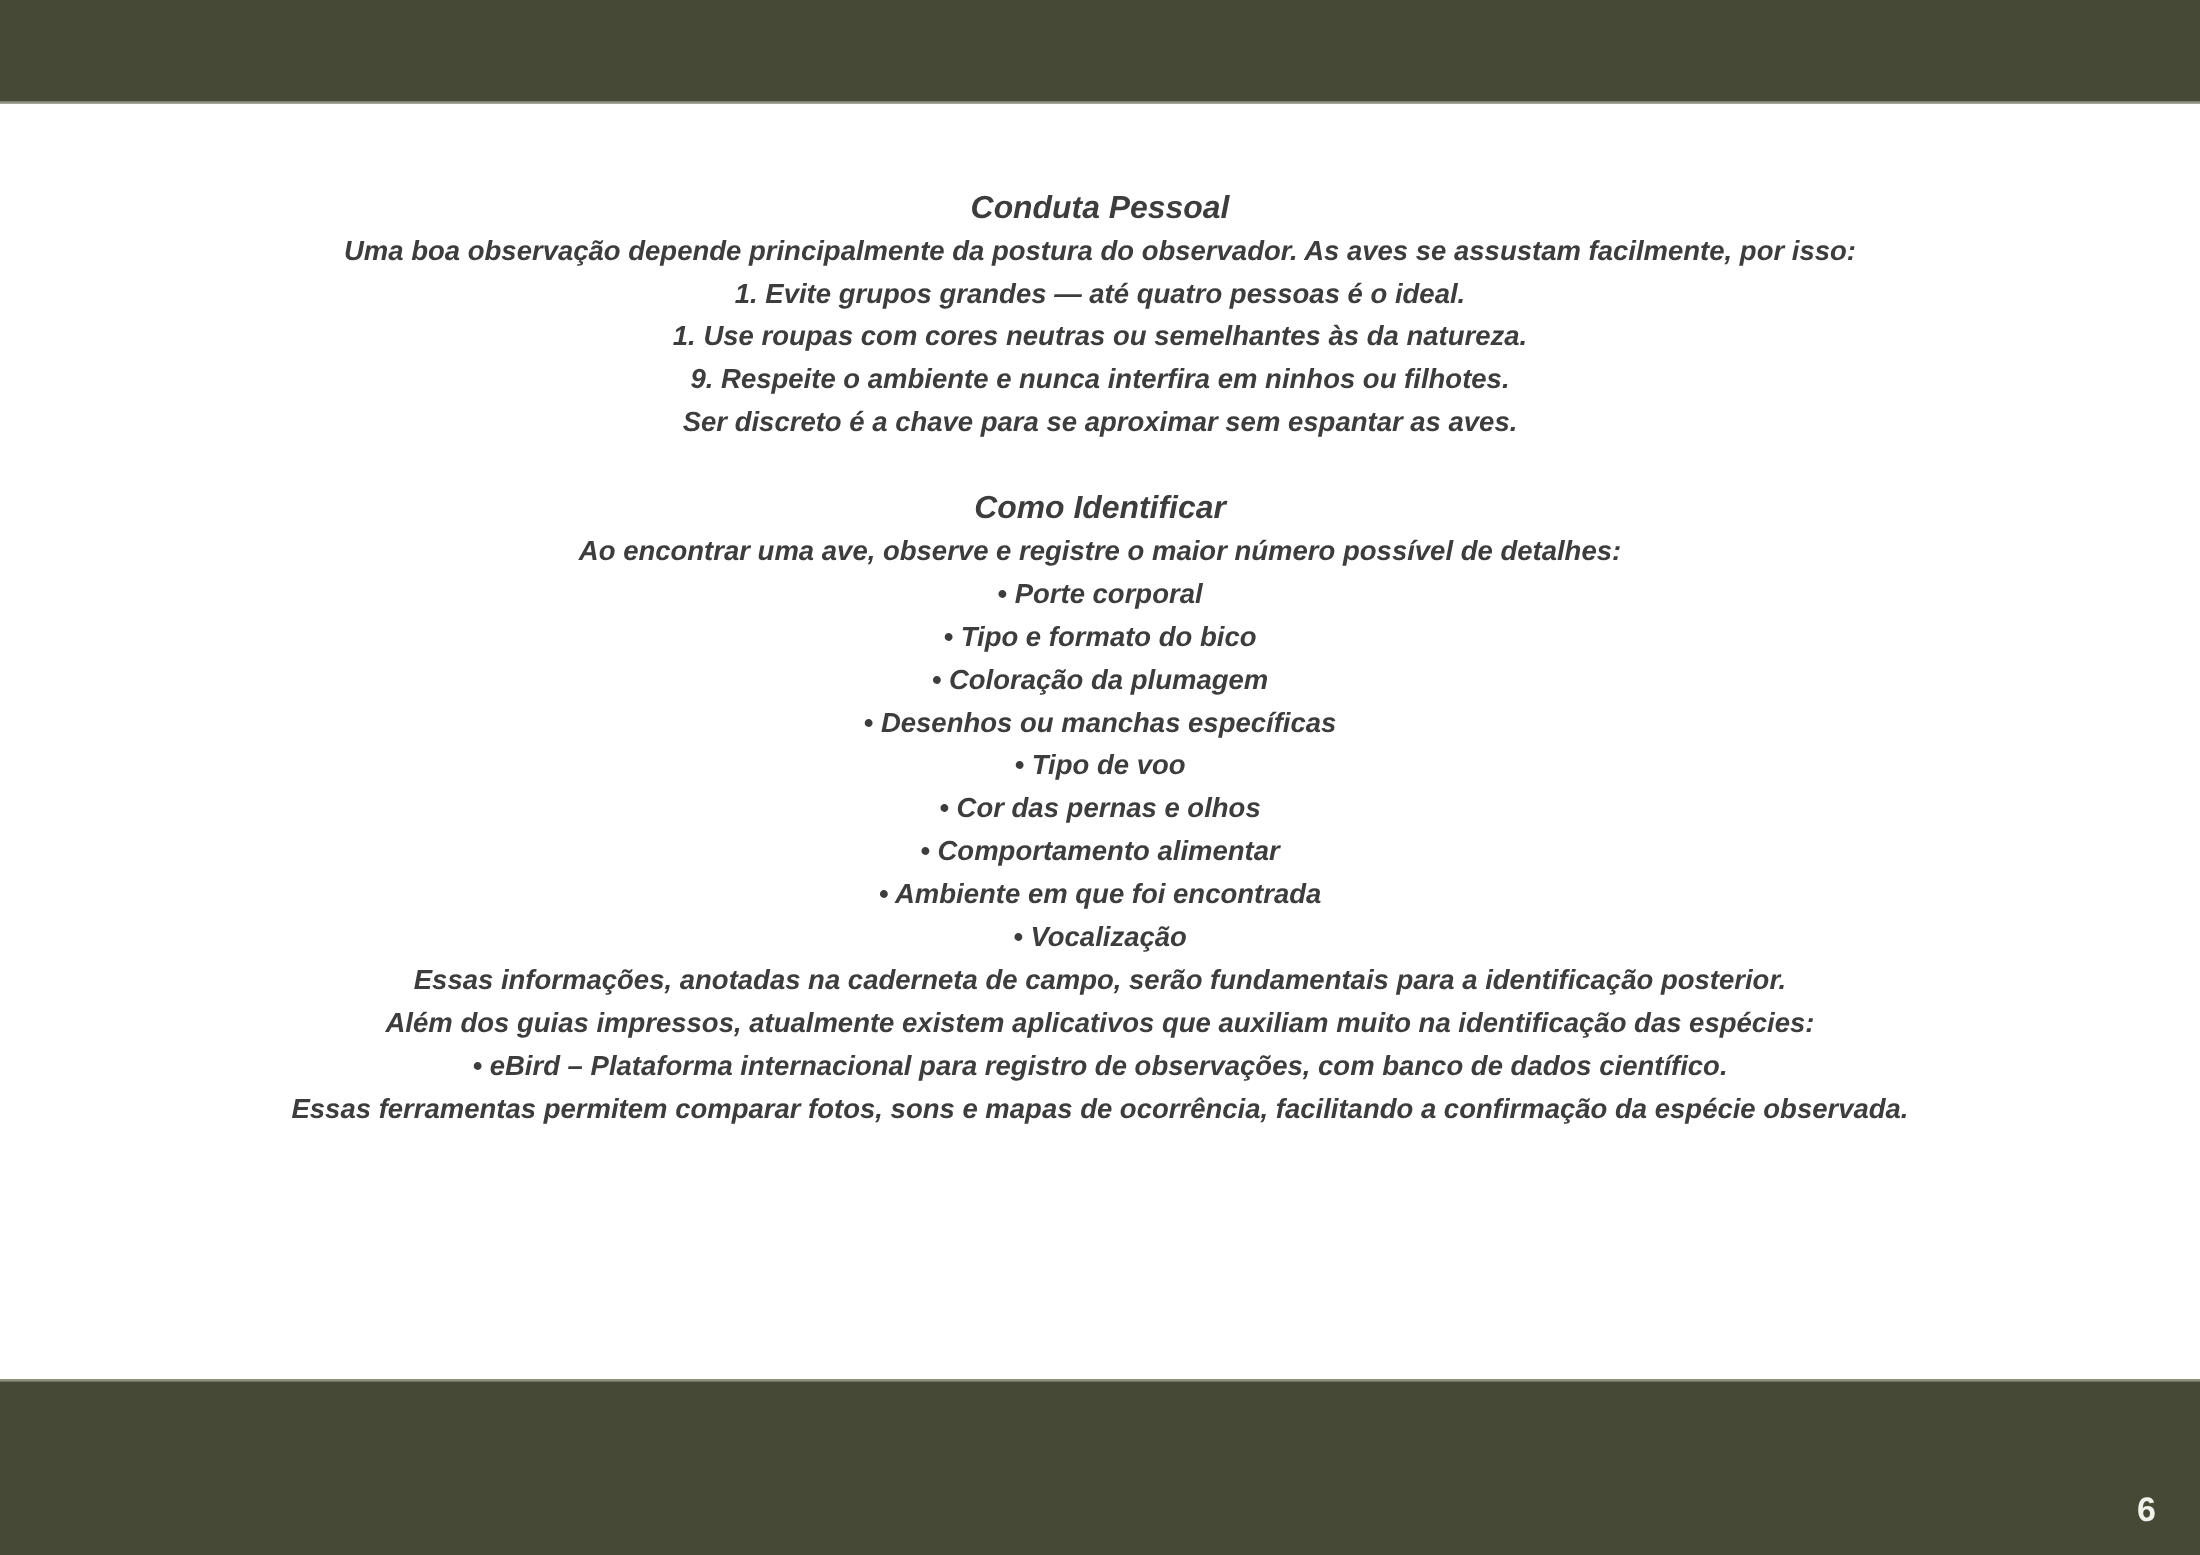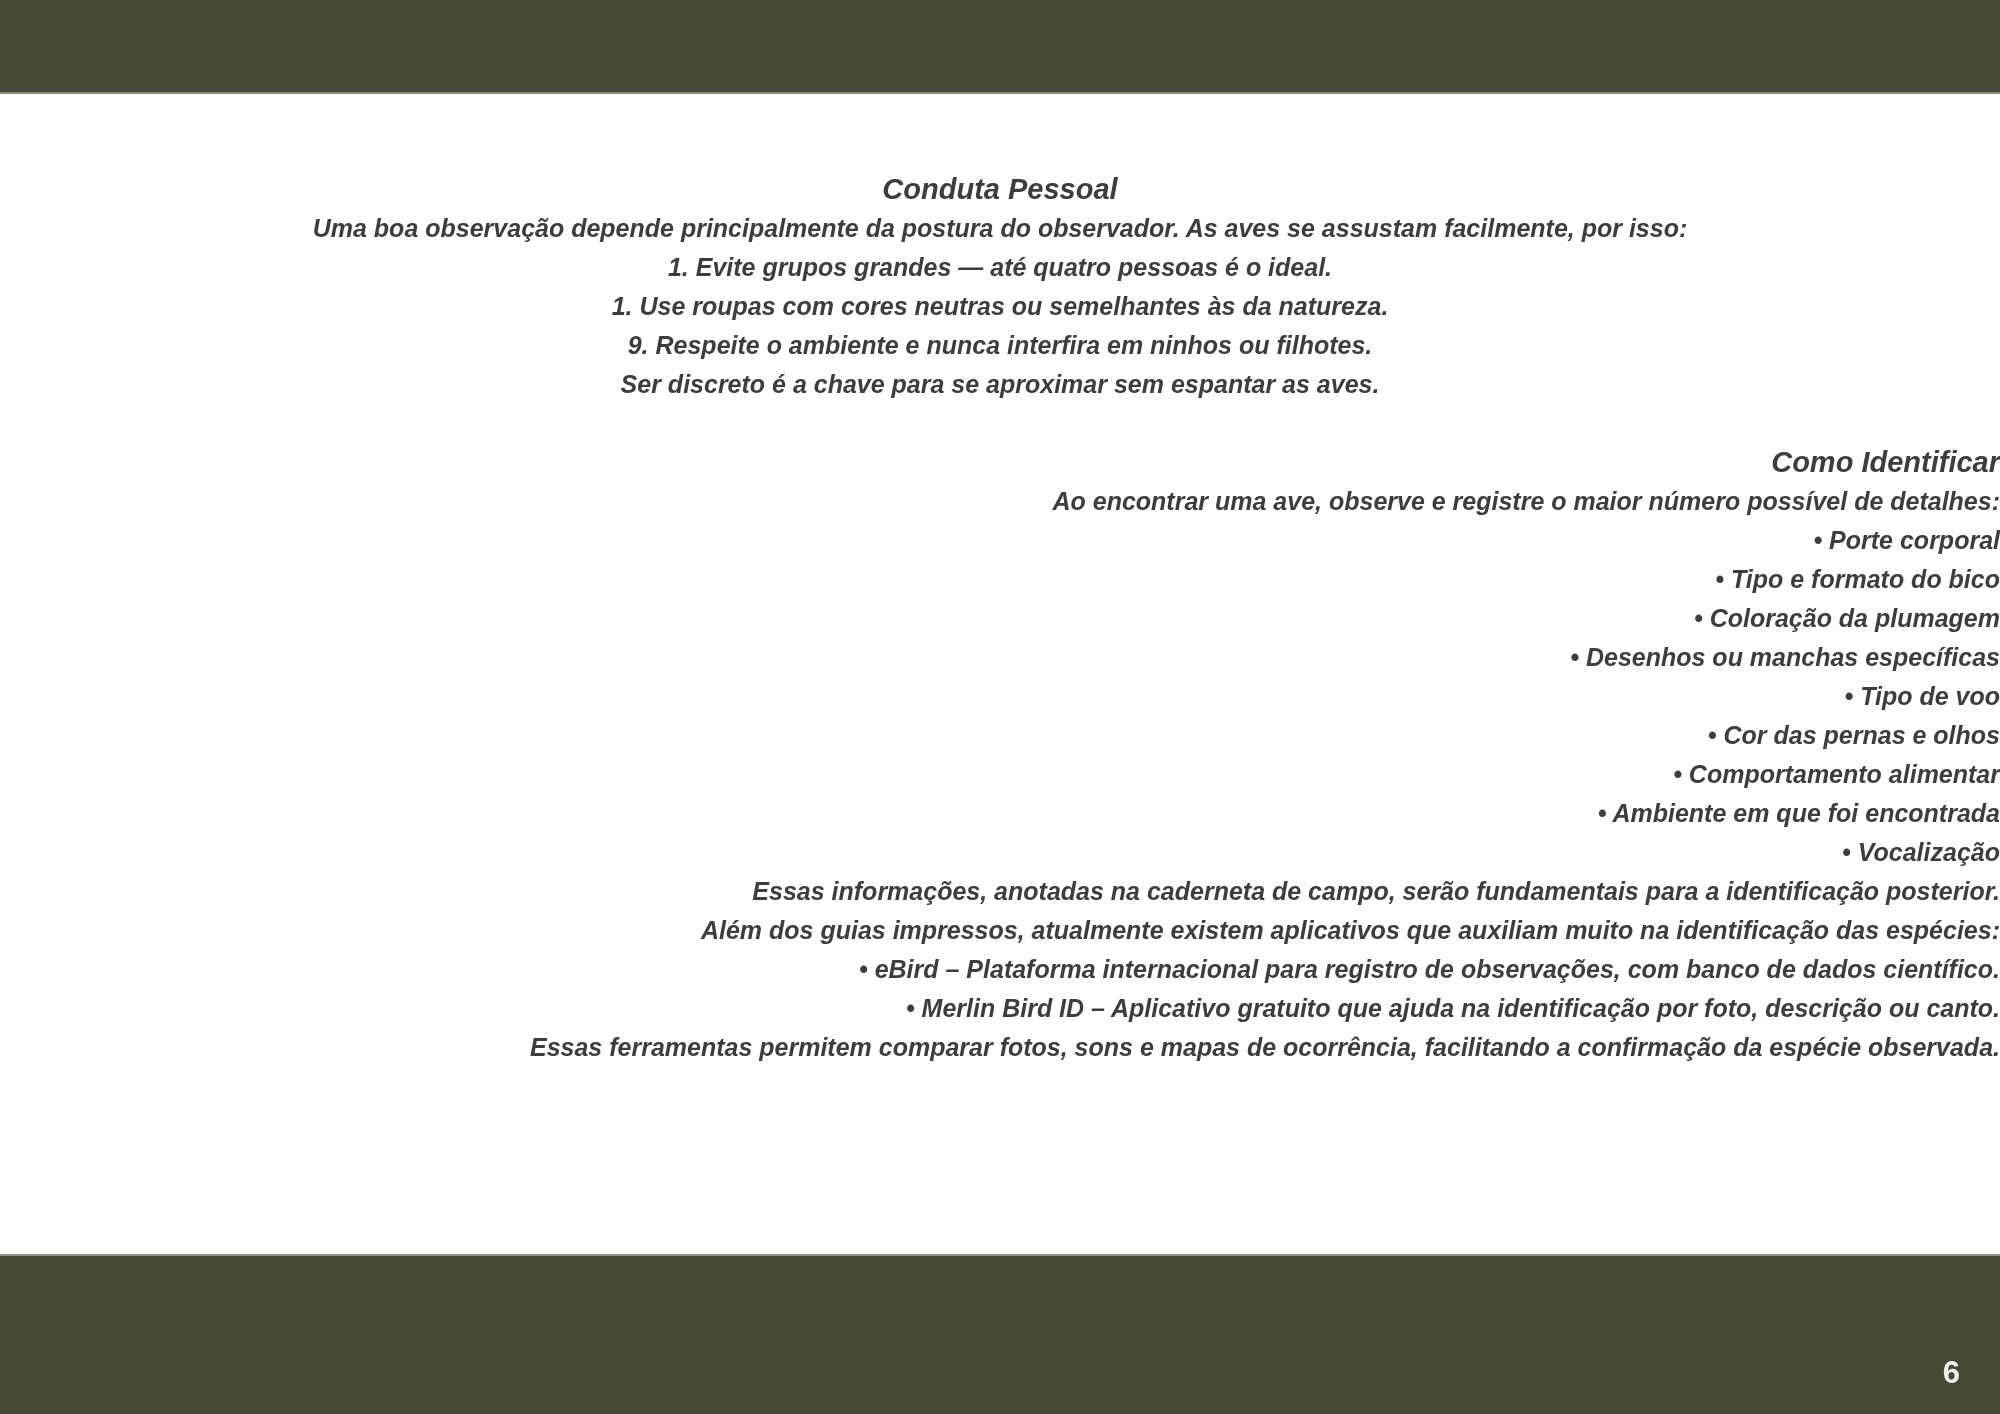--- a/index.html
+++ b/index.html
@@ -42,21 +42,20 @@
     position: absolute;
     top: 170px;
     left: 0;
     right: 0;
     text-align: center;
     color: var(--text-color, #3d3d3d);
     font-style: italic;
   }
   .text-section + .text-section {
     margin-top: 39px; 
-    text-align: right;
   }
   .section-heading {
     font-size: 29px;
     font-weight: 700;
     line-height: 39px;
     white-space: pre;
   }
   .text-line {
     font-size: 25px;
     font-weight: 700;
@@ -86,20 +85,19 @@
       <div class="text-line">• Coloração da plumagem</div>
       <div class="text-line">• Desenhos ou manchas específicas</div>
       <div class="text-line">• Tipo de voo</div>
       <div class="text-line">• Cor das pernas e olhos</div>
       <div class="text-line">• Comportamento alimentar</div>
       <div class="text-line">• Ambiente em que foi encontrada</div>
       <div class="text-line">• Vocalização</div>
       <div class="text-line">Essas informações, anotadas na caderneta de campo, serão fundamentais para a identificação posterior.</div>
       <div class="text-line">Além dos guias impressos, atualmente existem aplicativos que auxiliam muito na identificação das espécies:</div>
       <div class="text-line">• eBird – Plataforma internacional para registro de observações, com banco de dados científico.</div>
-      <div class="text-line">• Merlin Bird ID – Aplicativo gratuito que ajuda na identificação por foto, descrição ou canto.</div>
       <div class="text-line">Essas ferramentas permitem comparar fotos, sons e mapas de ocorrência, facilitando a confirmação da espécie observada.</div>
     </section>
   </main>
 
 <div class="bottom-bar">
   <div class="page-number">6</div>
 </div>
 
 </body></html>

